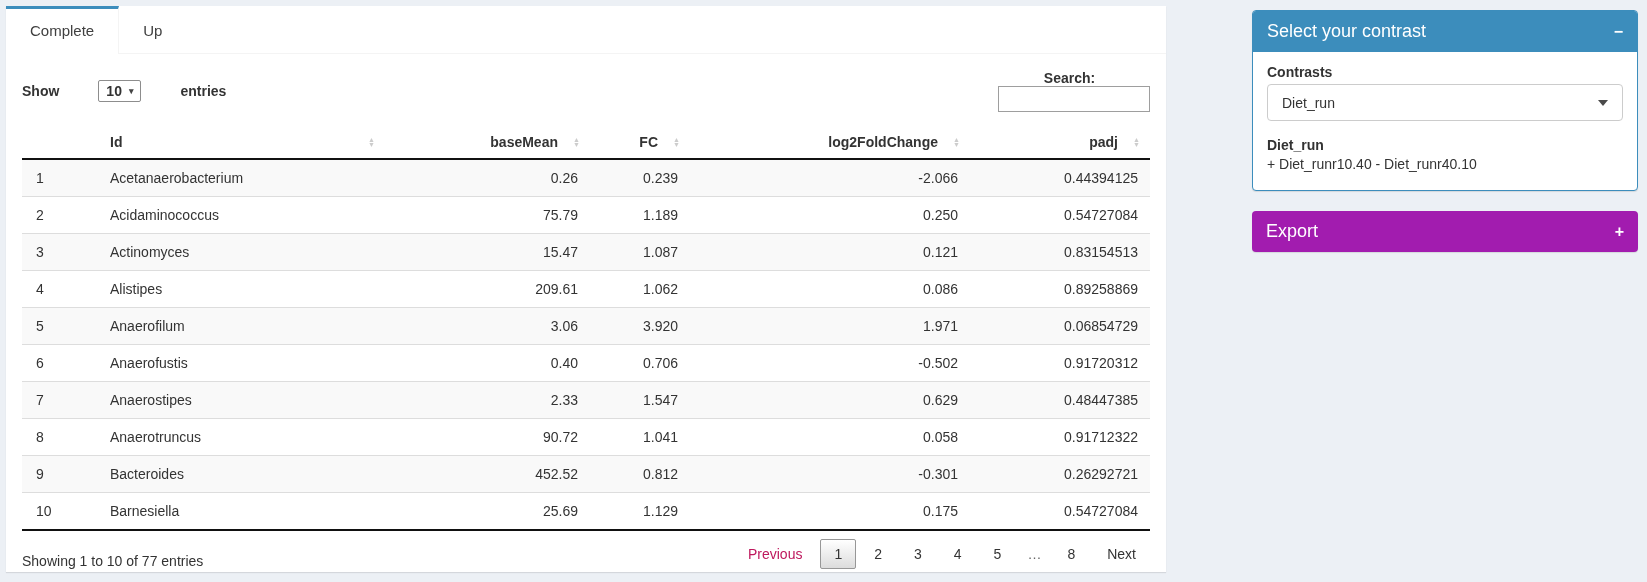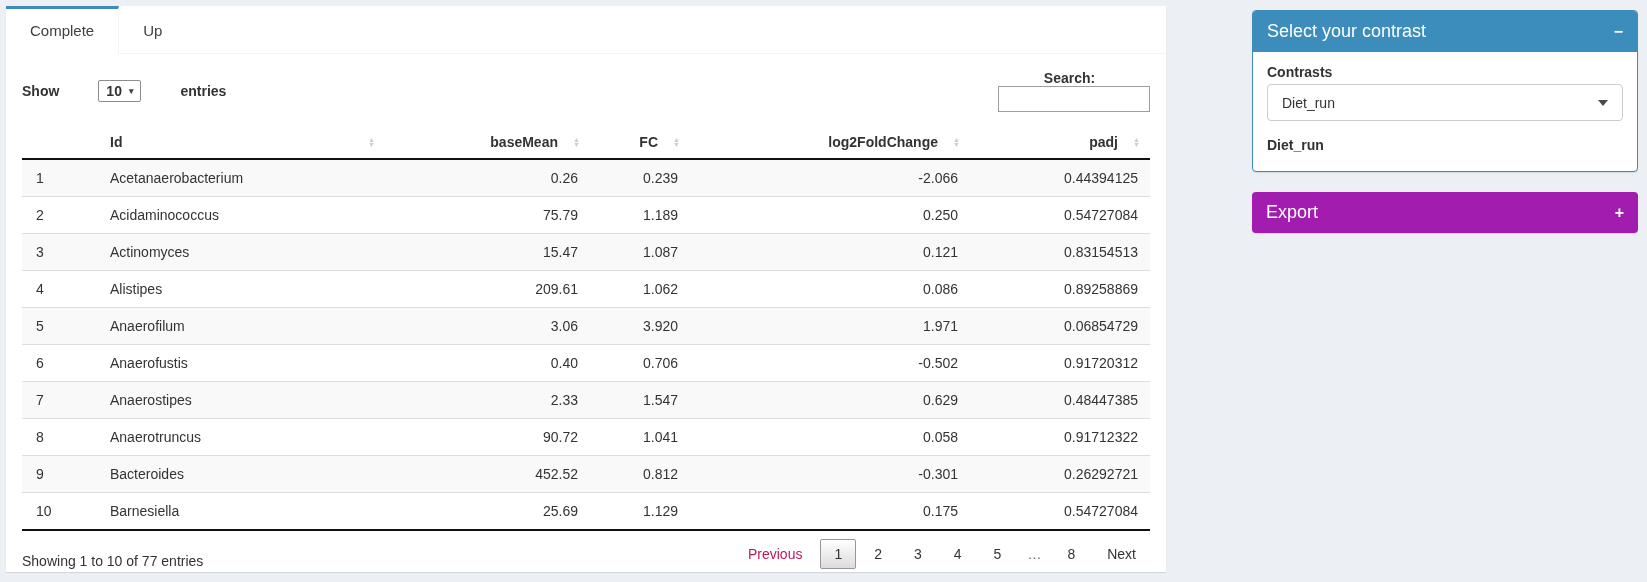--- a/index.html
+++ b/index.html
@@ -271,20 +271,21 @@
       <span class="box-tool">−</span>
     </div>
     <div class="box-body">
       <div class="contrasts-label">Contrasts</div>
       <div class="select-box">
         <span>Diet_run</span>
         <span class="caret-down"></span>
       </div>
       <div class="contrast-info">
         <div class="contrast-name">Diet_run</div>
+        <div class="contrast-formula">+ Diet_runr10.40 - Diet_runr40.10</div>
       </div>
     </div>
   </div>
 
   <div class="export-box">
     <span>Export</span>
     <span class="box-tool">+</span>
   </div>
 </div>
 

